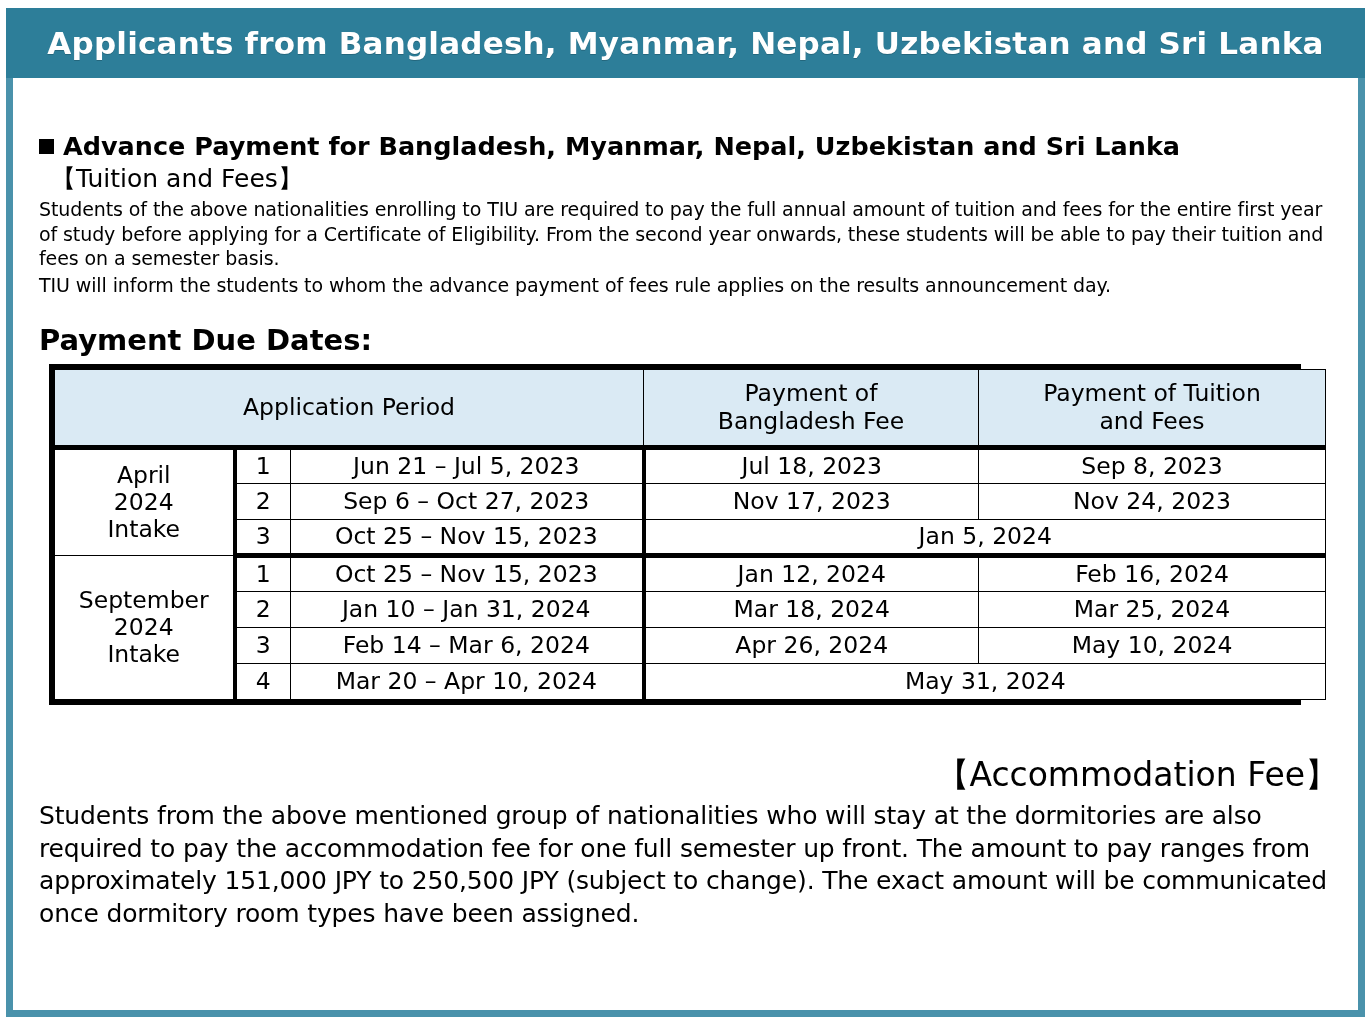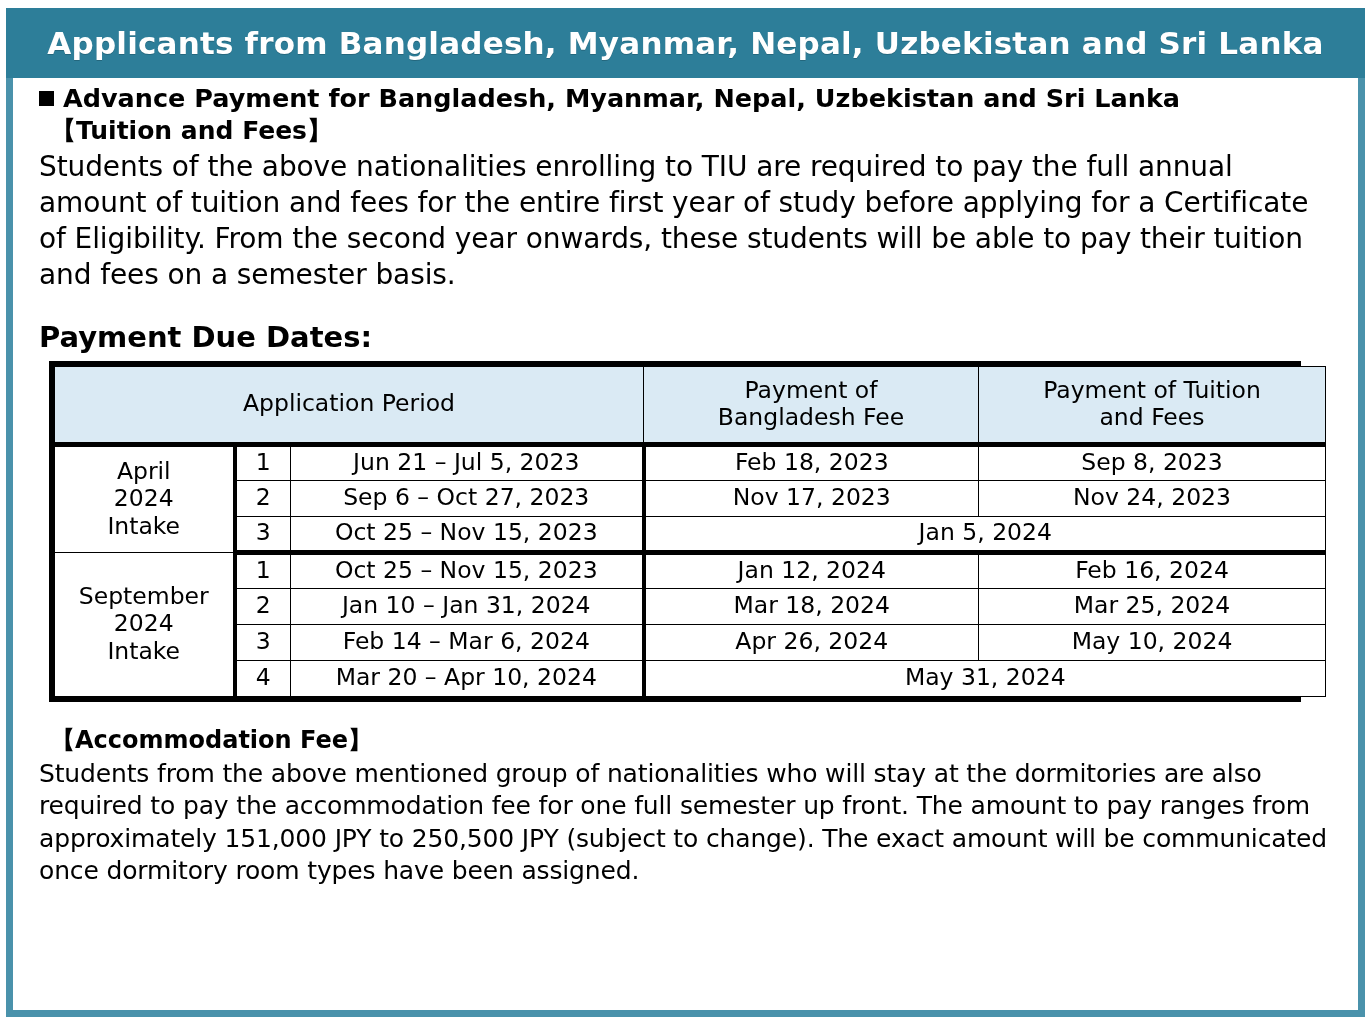--- a/index.html
+++ b/index.html
@@ -52,46 +52,47 @@
     border-left: 7px solid #4a92ab;
     border-right: 7px solid #4a92ab;
     border-bottom: 7px solid #4a92ab;
     box-sizing: border-box;
     padding: 0;
   }
   .content {
     position: relative;
     padding: 4px 20px 0 26px;
     box-sizing: border-box;
+    margin-top: 48px;
   }
   
   .sec-head {
     font-size: 25.5px;
     font-weight: bold;
     color: #000000;
     line-height: 1.28;
     white-space: nowrap;
   }
   .sq-marker {
     display: inline-block;
     width: 15px;
     height: 15px;
     background: #000000;
     margin-right: 9px;
     vertical-align: 1px;
   }
   .sub-head {
     font-size: 25px;
-    font-weight: bold;
+    font-weight: normal;
     color: #000000;
     line-height: 1.3;
     padding-left: 12px;
   }
   p.body-text {
-    font-size: 28px;
+    font-size: 19px;
     color: #000000;
     line-height: 1.29;
     margin: 2px 0 0 0;
     letter-spacing: -0.1px;
   }
   .spacer-lg { height: 26px; }
   .label-bold {
     font-size: 29px;
     font-weight: bold;
     color: #000000;
@@ -139,25 +140,26 @@
     font-size: 24px;
     line-height: 1.22;
   }
   .num-cell { width: 54px; }
   .red-due {
     color: #e01010;
     font-weight: bold;
     font-size: 25px;
   }
   .accom-head {
-    font-size: 24px;
-    font-weight: bold;
+    font-size: 33px;
+    font-weight: normal;
     color: #000000;
     padding-left: 12px;
     margin: 22px 0 0 0;
+    text-align: right;
   }
   p.accom-text {
     font-size: 25px;
     color: #000000;
     line-height: 1.3;
     margin: 2px 0 0 0;
     letter-spacing: -0.15px;
   }
 </style>
 </head>
@@ -171,20 +173,21 @@
 
   <div class="frame">
     <div class="content">
 
       <div class="sec-head">
         <span class="sq-marker"></span><span>Advance Payment for Bangladesh, Myanmar, Nepal, Uzbekistan and Sri Lanka</span>
       </div>
       <div class="sub-head">【Tuition and Fees】</div>
 
       <p class="body-text">Students of the above nationalities enrolling to TIU are required to pay the full annual amount of tuition and fees for the entire first year of study before applying for a Certificate of Eligibility. From the second year onwards, these students will be able to pay their tuition and fees on a semester basis.</p>
+      <p class="body-text">TIU will inform the students to whom the advance payment of fees rule applies on the results announcement day.</p>
 
       <div class="spacer-lg"></div>
 
       <div class="label-bold">Payment Due Dates:</div>
     </div>
 
     <div class="tbl-wrap">
       <table class="due-dates">
         <colgroup>
           <col style="width:180px">
@@ -209,21 +212,21 @@
         <tbody>
 
           <tr>
             <td class="intake-cell thick-right" rowspan="3">
               <div>April</div>
               <div>2024</div>
               <div>Intake</div>
             </td>
             <td class="row-cell num-cell">1</td>
             <td class="row-cell thick-right">Jun 21 – Jul 5, 2023</td>
-            <td class="row-cell">Feb 18, 2023</td>
+            <td class="row-cell">Jul 18, 2023</td>
             <td class="row-cell">Sep 8, 2023</td>
           </tr>
           <tr>
             <td class="row-cell num-cell">2</td>
             <td class="row-cell thick-right">Sep 6 – Oct 27, 2023</td>
             <td class="row-cell">Nov 17, 2023</td>
             <td class="row-cell">Nov 24, 2023</td>
           </tr>
           <tr class="thick-bottom">
             <td class="row-cell num-cell">3</td>

